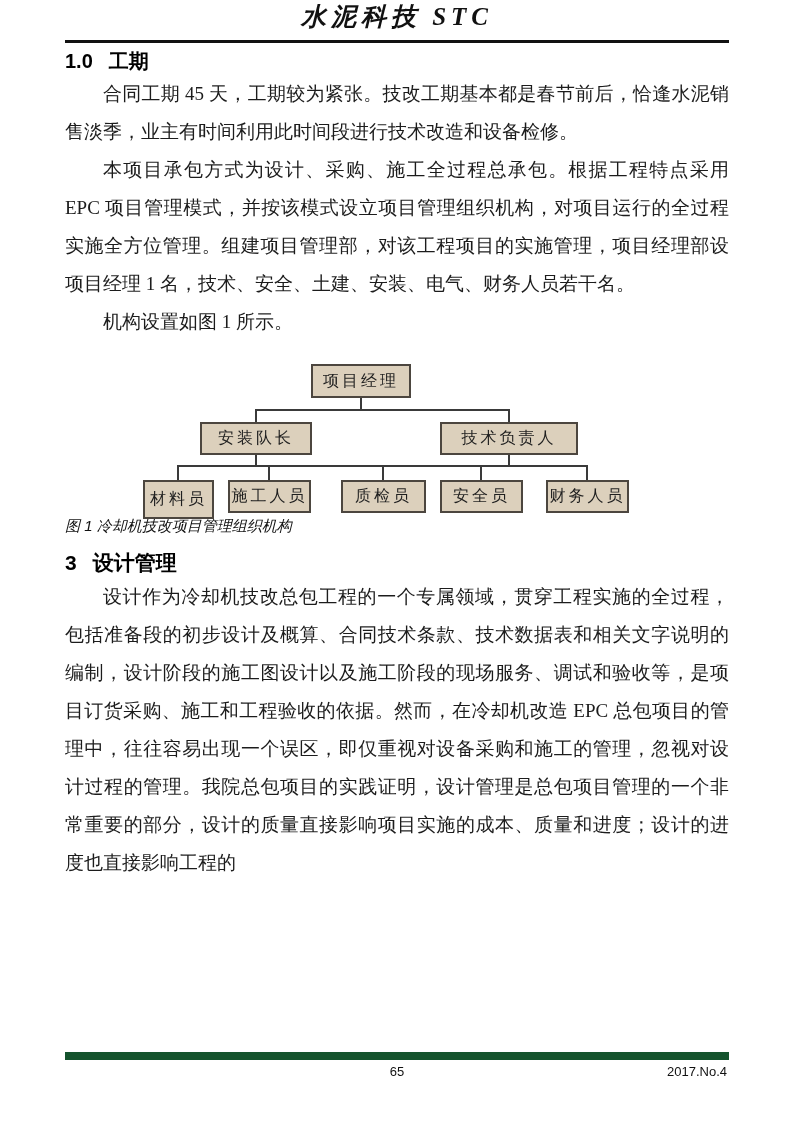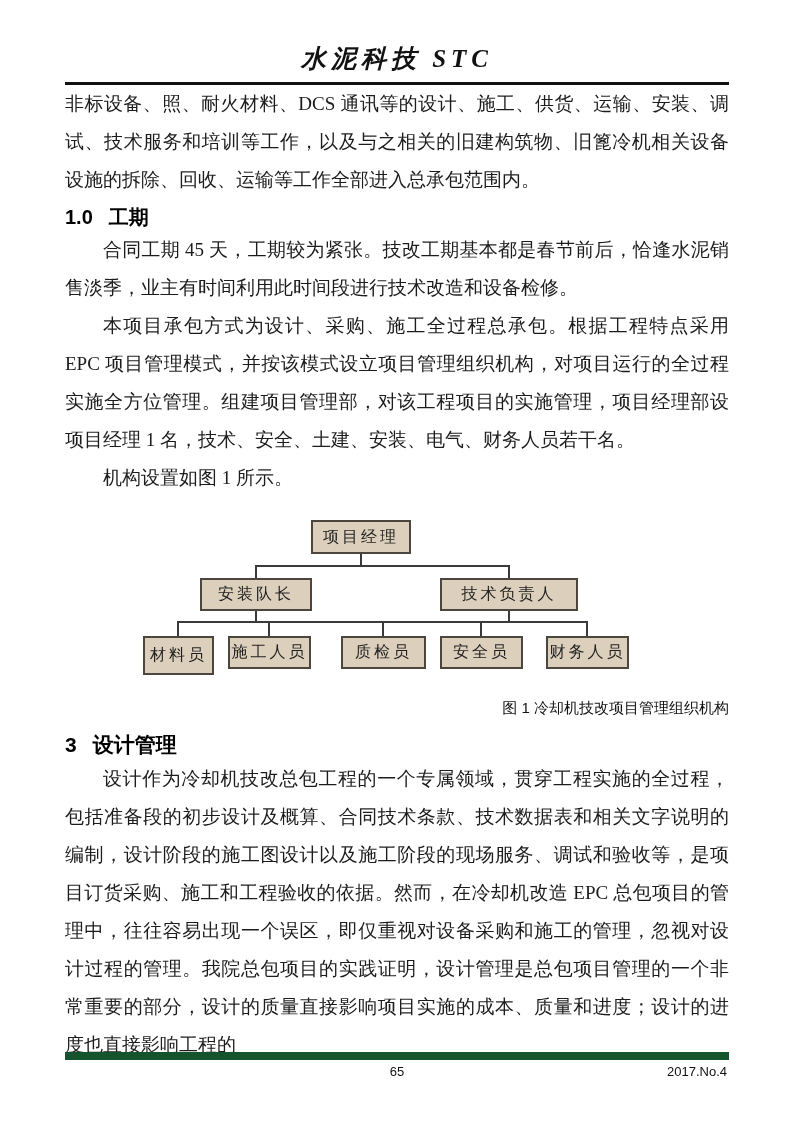--- a/index.html
+++ b/index.html
@@ -9,21 +9,21 @@
     width: 793px;
     height: 1122px;
     background: #ffffff;
     overflow: hidden;
     font-family: "Liberation Serif", "DejaVu Serif", serif;
     color: #1b1b1b;
   }
   .content { padding: 0 64px 0 65px; }
 
   
-  .journal-header { text-align: center; padding-top: 42px; }
+  .journal-header { text-align: center; }
   .journal-title {
     font-size: 25px;
     font-style: italic;
     font-weight: 600;
     letter-spacing: 5px;
     color: #111;
   }
   .header-rule { height: 3px; background: #121212; margin-top: 7px; }
 
   
@@ -62,26 +62,26 @@
     font-family: "Liberation Sans", "DejaVu Sans", sans-serif;
     font-weight: normal;
     font-size: 16px;
     letter-spacing: 3px;
     color: #1f1f1f;
     white-space: nowrap;
   }
   .cline { position: absolute; background: var(--line-color, #3a3a3a); }
 
   .figure-caption {
-    text-align: right;
-    margin-top: 26px;
+    text-align: left;
     font-family: "Liberation Sans", "DejaVu Sans", sans-serif;
     font-size: 15px;
     line-height: 20px;
     color: #111;
+    font-style: italic;
   }
   .design-para { margin-top: 2px; }
 
   
   .page-footer {
     position: absolute;
     top: 1052px;
     left: 65px;
     right: 64px;
     border-top: 8px solid #14532d;
@@ -97,21 +97,20 @@
 <body>
 
 <div class="page">
   <div class="content">
 
     <div class="journal-header">
       <span class="journal-title">水泥科技 STC</span>
       <div class="header-rule"></div>
     </div>
 
-    <p class="body-text">非标设备、照、耐火材料、DCS 通讯等的设计、施工、供货、运输、安装、调试、技术服务和培训等工作，以及与之相关的旧建构筑物、旧篦冷机相关设备设施的拆除、回收、运输等工作全部进入总承包范围内。</p>
 
     <h2 class="section-heading small sub"><span class="sec-num">1.0</span><span>工期</span></h2>
 
     <p class="body-text indent">合同工期 45 天，工期较为紧张。技改工期基本都是春节前后，恰逢水泥销售淡季，业主有时间利用此时间段进行技术改造和设备检修。</p>
 
 
     <p class="body-text indent">本项目承包方式为设计、采购、施工全过程总承包。根据工程特点采用 EPC 项目管理模式，并按该模式设立项目管理组织机构，对项目运行的全过程实施全方位管理。组建项目管理部，对该工程项目的实施管理，项目经理部设项目经理 1 名，技术、安全、土建、安装、电气、财务人员若干名。</p>
     <p class="body-text indent">机构设置如图 1 所示。</p>
 
     <div class="figure-diagram">

